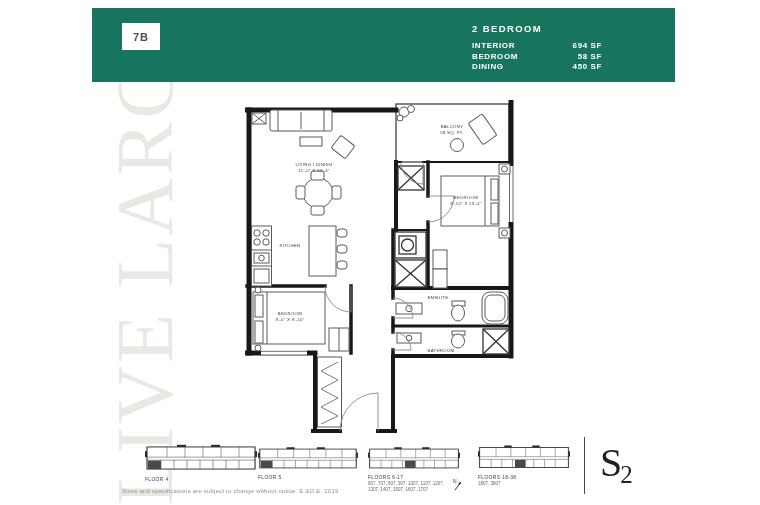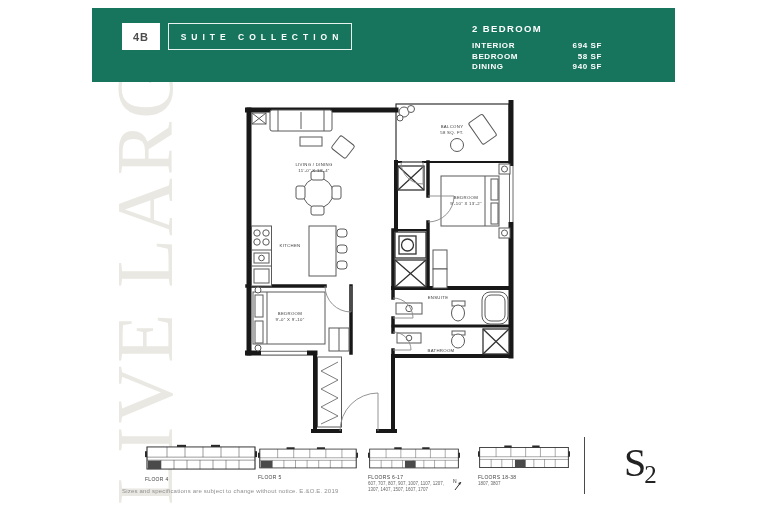--- a/index.html
+++ b/index.html
@@ -34,54 +34,51 @@
   .keyplan{position:absolute;z-index:2;}
   .kp-slot{width:100%;}
   .kp-slot svg{display:block;width:100%;height:100%;}
   .kp-label{font-size:5px;color:#444;letter-spacing:.3px;margin-top:1px;}
   .kp-suites{font-size:4.5px;color:#666;line-height:5.5px;margin-top:1px;}
 
   .compass{position:absolute;left:452px;top:477px;width:13px;height:15px;z-index:2;}
 
   .divider{position:absolute;left:584px;top:437px;width:1px;height:57px;background:#4a4a4a;z-index:2;}
 
-  .logo{position:absolute;left:624px;top:440px;font-family:"Liberation Serif",serif;color:#222;z-index:2;}
+  .logo{position:absolute;left:600px;top:440px;font-family:"Liberation Serif",serif;color:#222;z-index:2;}
   .logo .s{font-size:40px;line-height:46px;}
   .logo .two{font-size:25px;display:inline-block;transform:translate(-2px,7px);}
 
   .disclaimer{position:absolute;left:122px;top:488px;font-size:6px;color:#8f8f8f;
               letter-spacing:.2px;z-index:2;}
 </style>
 </head>
 <body>
 
 <div class="page">
 
   <span class="watermark">LIVE LARGE</span>
 
   <div class="banner">
     <div class="unit-badge">
-      <span>4B</span>
-    </div>
-    <div class="collection-box">
-      <span>SUITE COLLECTION</span>
+      <span>7B</span>
     </div>
     <div class="plan-info">
       <div class="plan-type">2 BEDROOM</div>
       <div class="stat-row">
         <span>INTERIOR</span>
         <span>694 SF</span>
       </div>
       <div class="stat-row">
         <span>BEDROOM</span>
         <span>58 SF</span>
       </div>
       <div class="stat-row">
         <span>DINING</span>
-        <span>940 SF</span>
+        <span>450 SF</span>
       </div>
     </div>
   </div>
 
   <div class="floorplan">
     <svg viewBox="0 0 280 335">
       <rect x="0" y="0" width="280" height="335" fill="#ffffff"></rect>
 
       <rect x="151" y="4" width="113" height="58" fill="#ffffff" stroke="#333" stroke-width="1.2"></rect>
 

